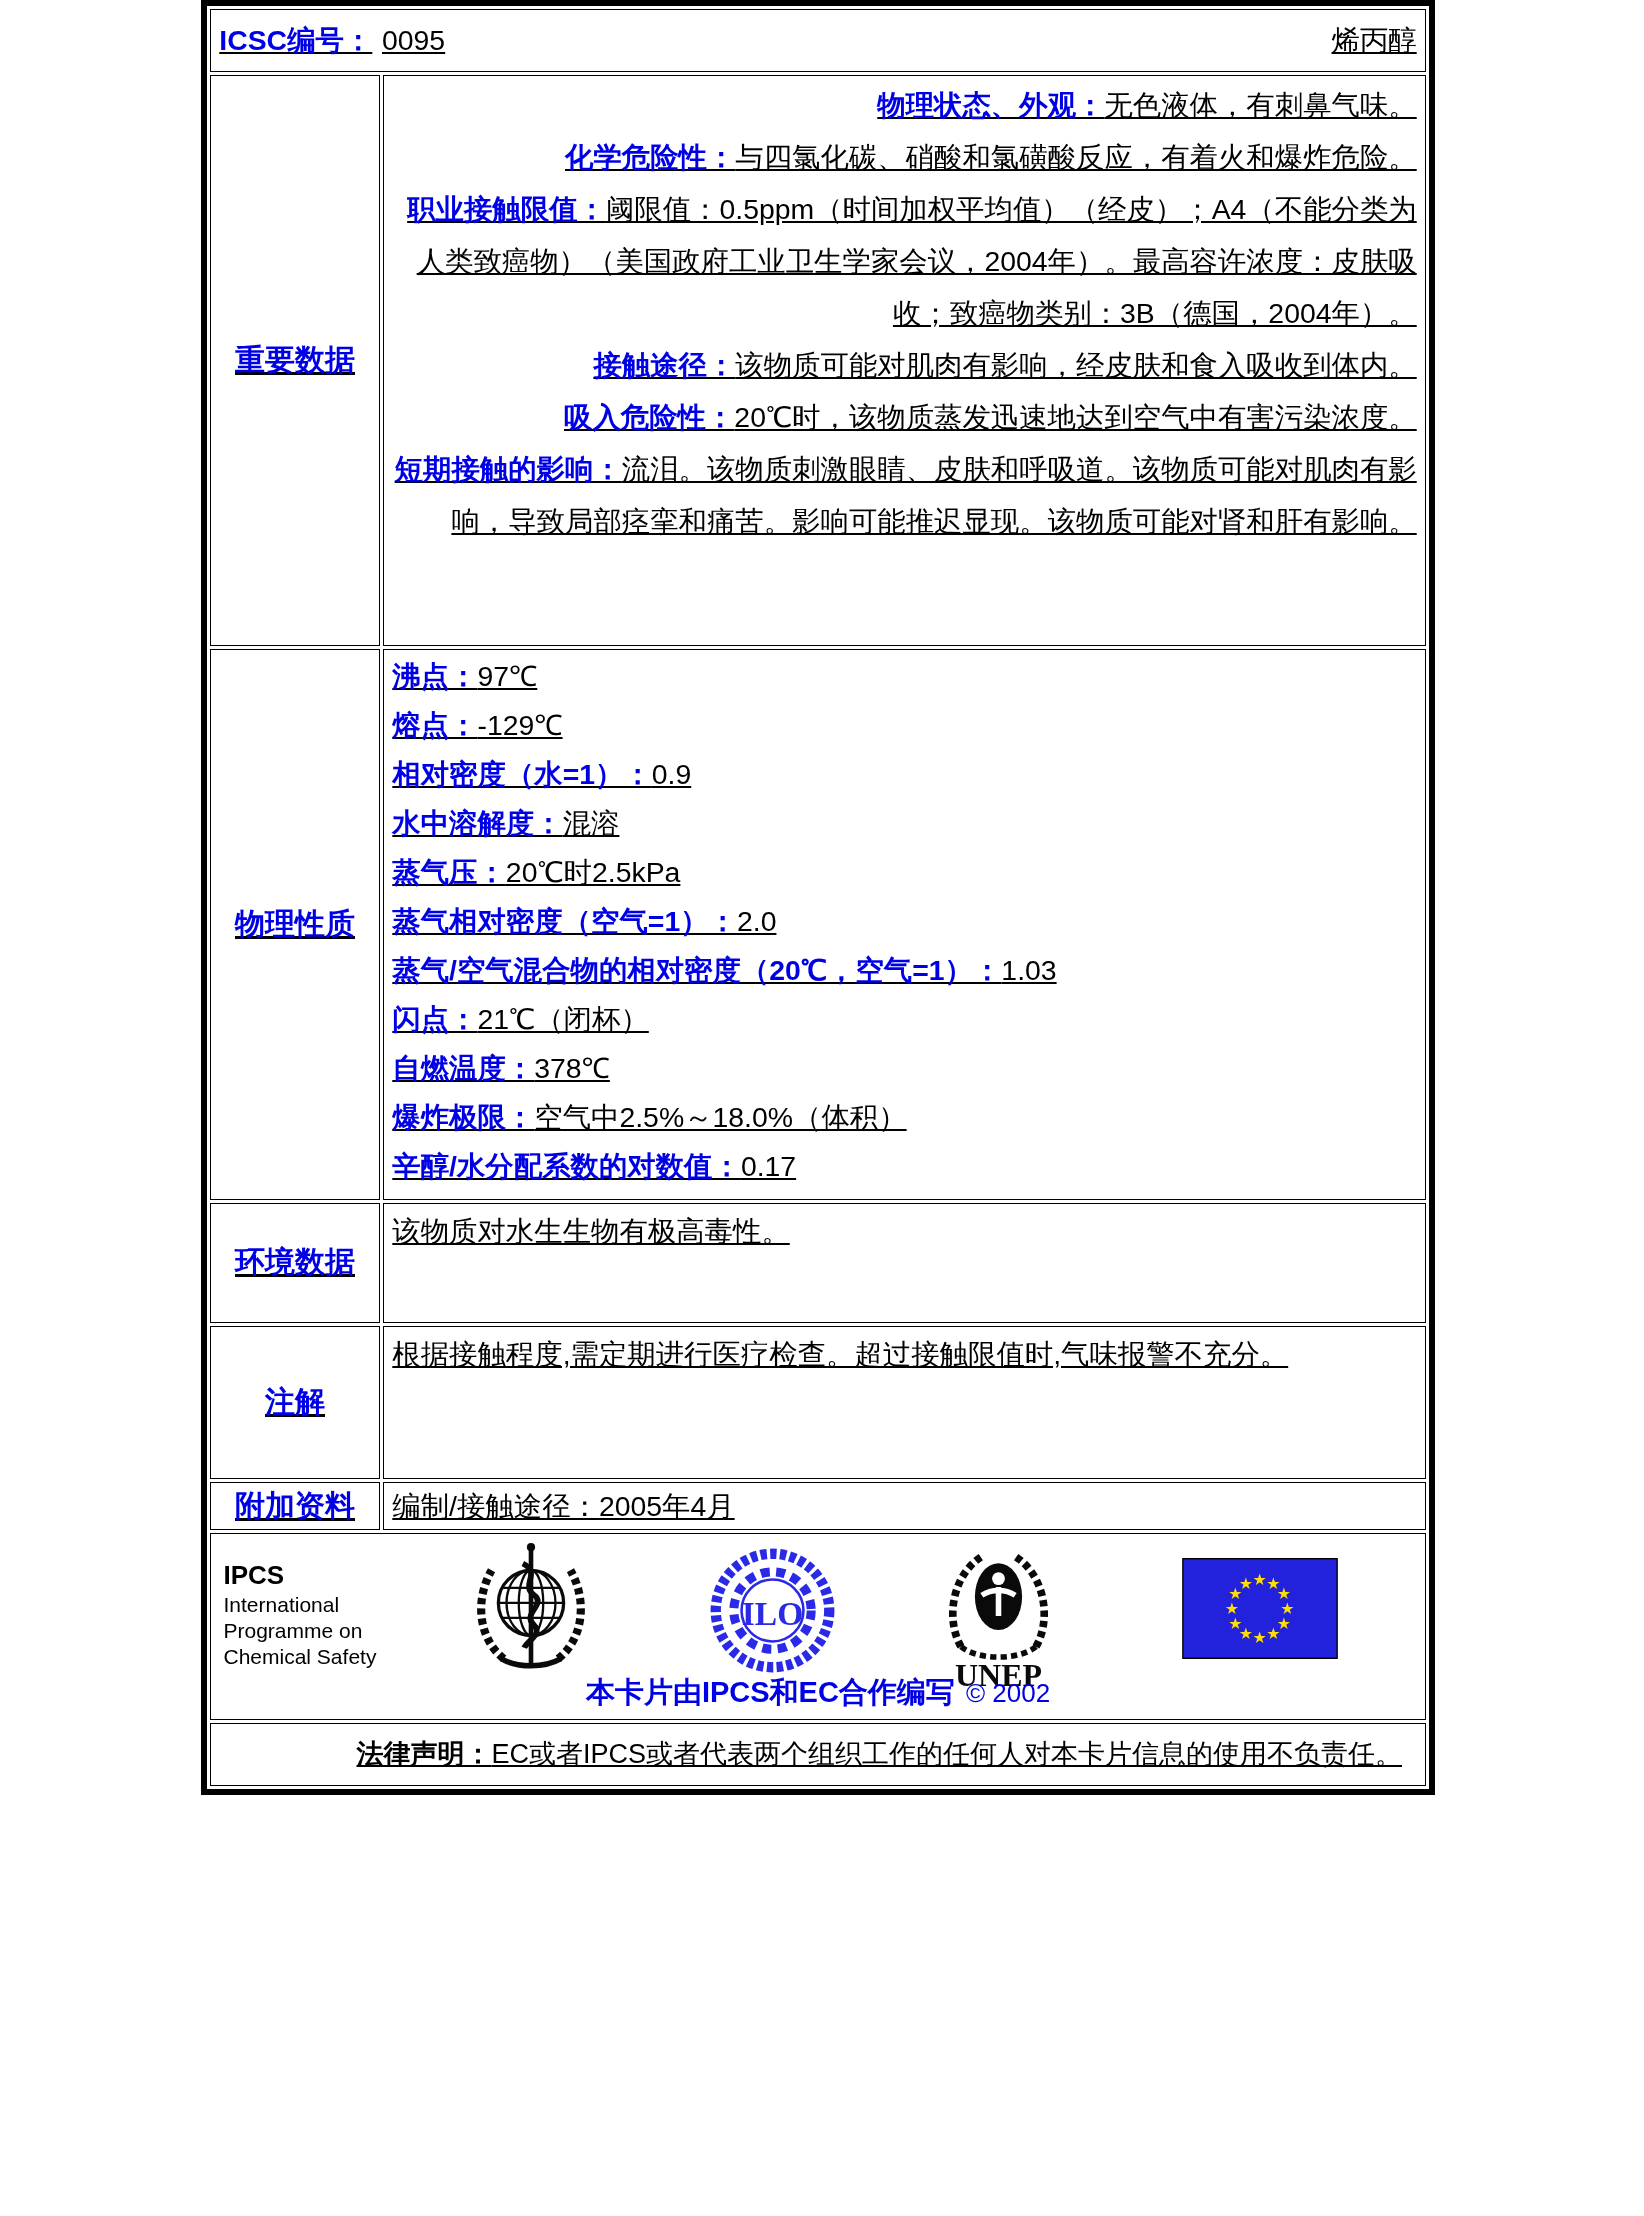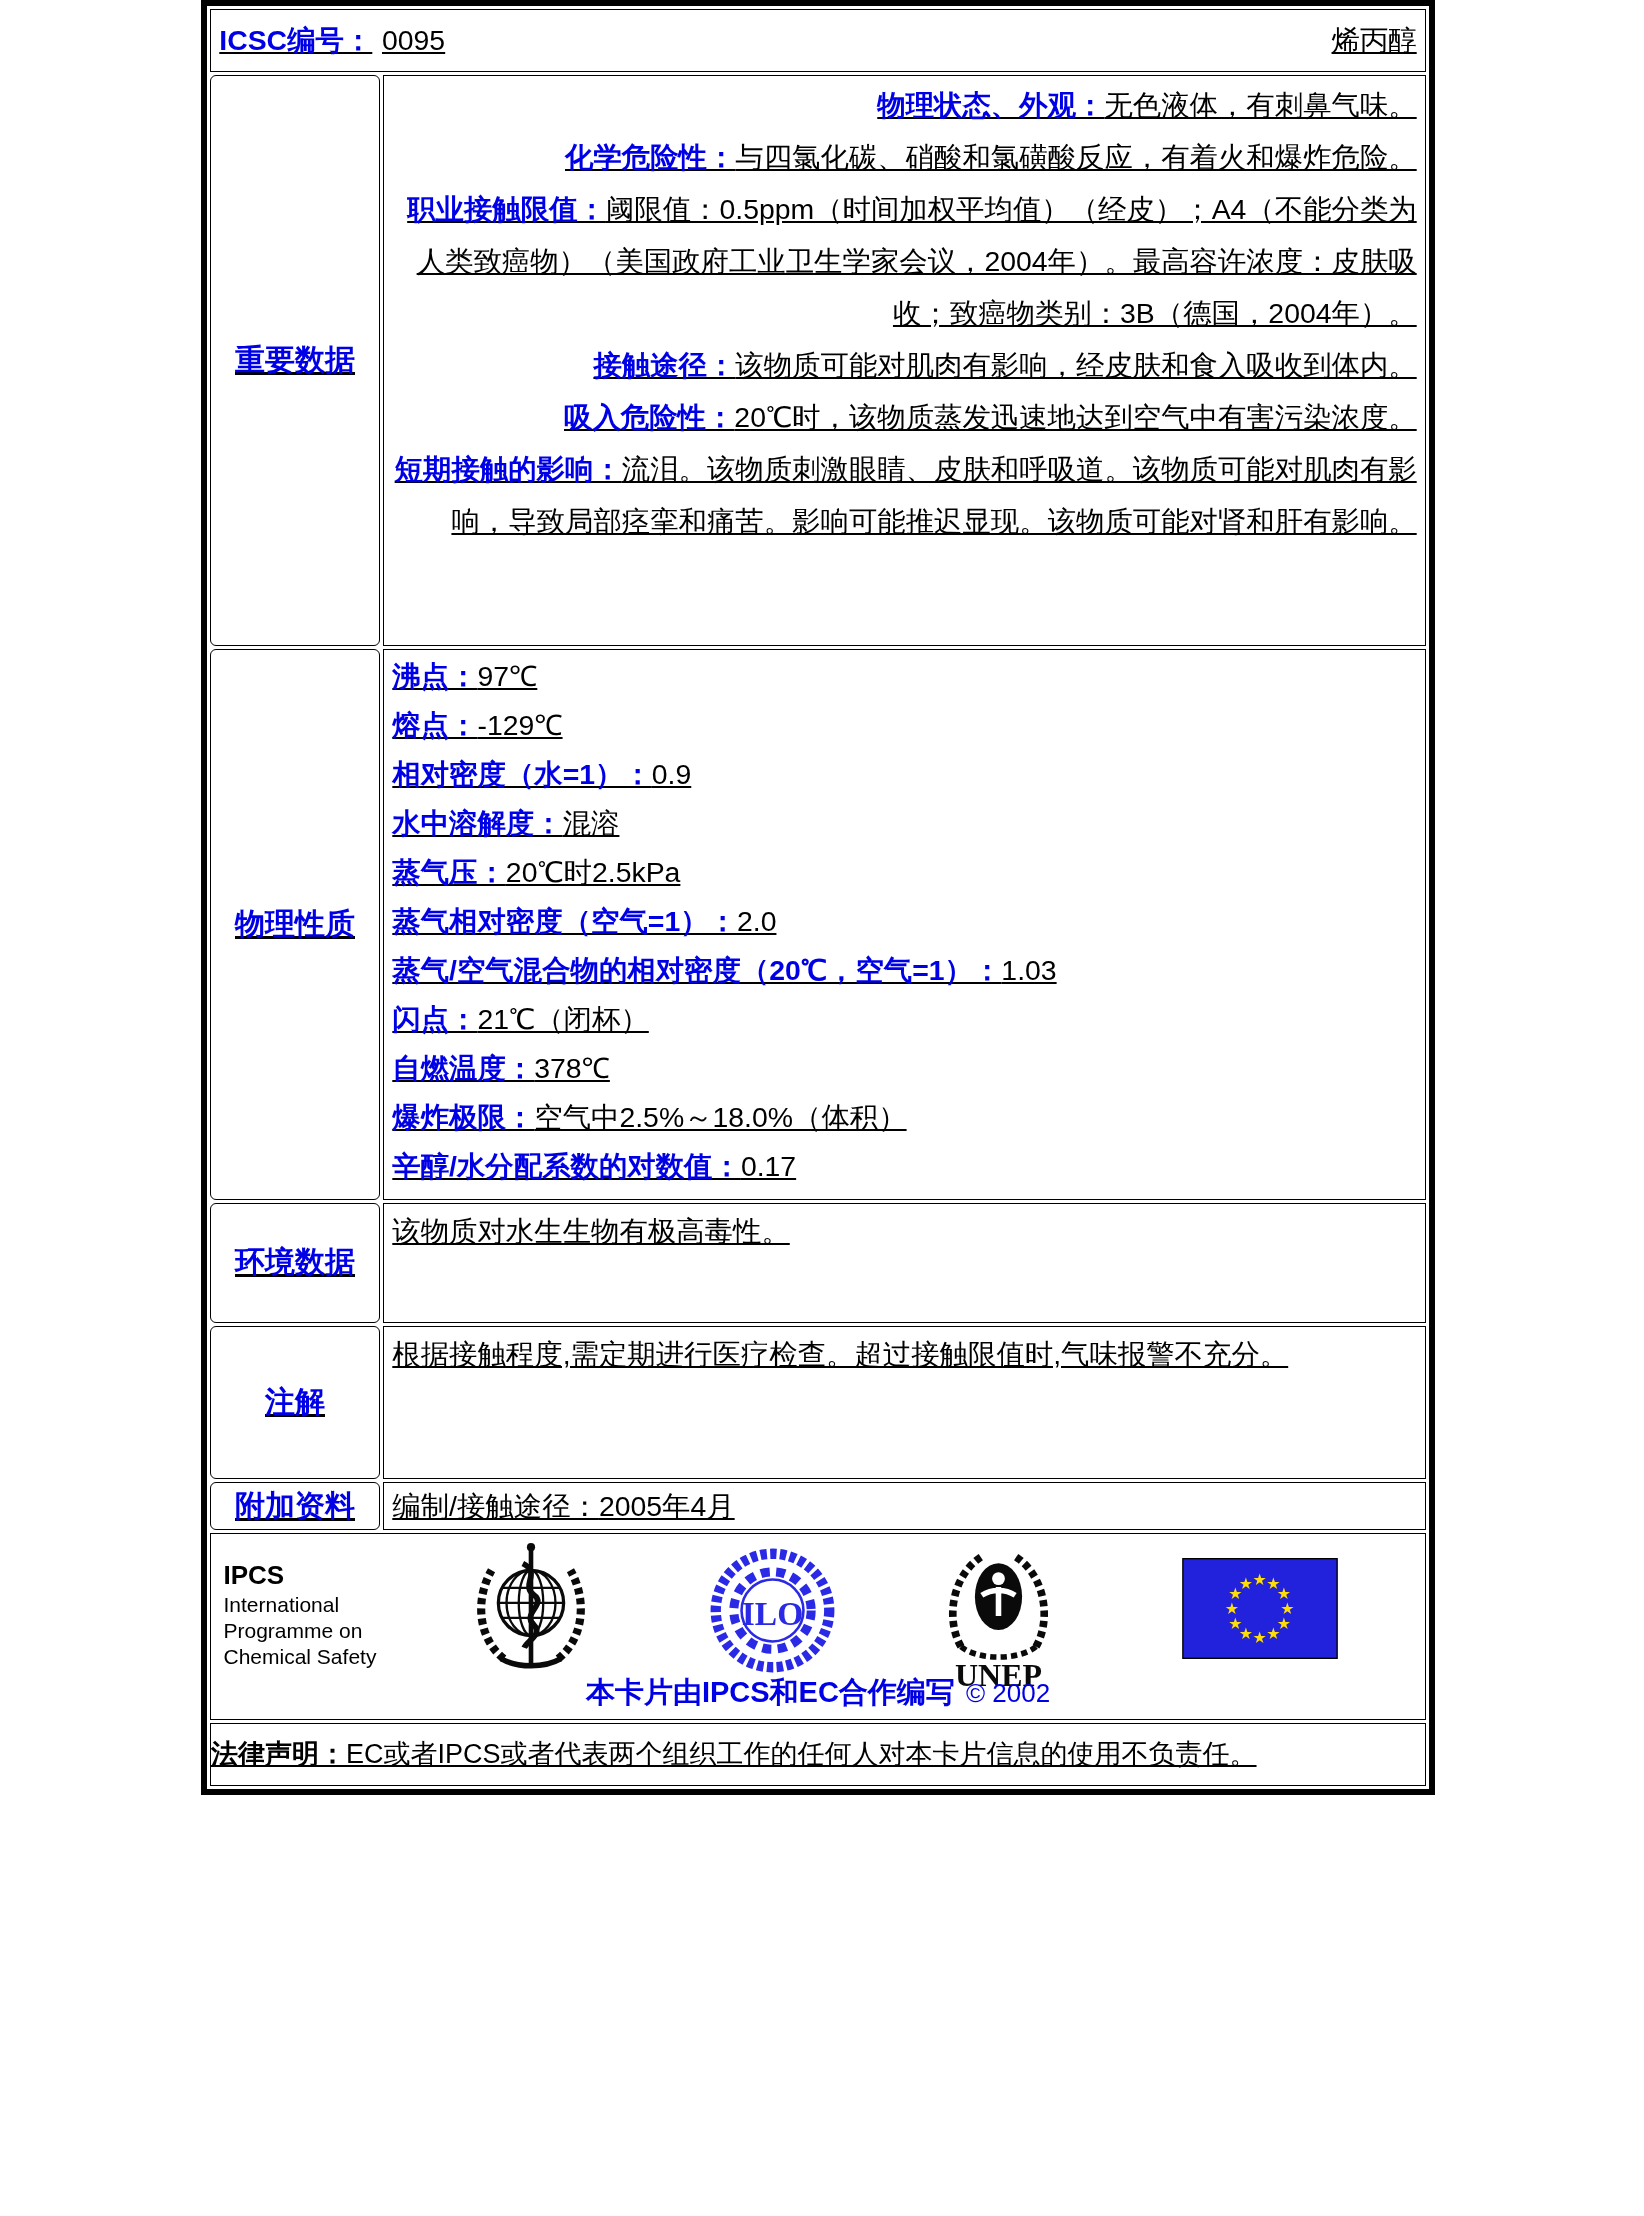--- a/index.html
+++ b/index.html
@@ -19,21 +19,21 @@
     table-layout:fixed;
     width:1234px;margin-left:201px;
     border:6.2px solid #000;
     border-collapse:separate;border-spacing:3.5px;
     background:#fff;
     text-decoration:underline;
   }
   td.cell{border:1.4px solid #000;overflow:hidden;}
   td.label-cell{
     text-align:center;vertical-align:middle;
-    color:#0000e6;font-weight:bold;font-size:30px;border-radius:6px;
+    color:#0000e6;font-weight:bold;font-size:30px;
   }
   td.content-cell{vertical-align:top;padding:2.8px 8.3px;font-size:28.4px;}
   .hdr-cell{
     height:61px;padding:0 8.3px;font-size:28.4px;vertical-align:middle;
   }
   .hdr-flex{display:flex;justify-content:space-between;align-items:center;width:100%;}
   .k{color:#0000e6;font-weight:bold;}
   .v{color:#000;}
   .imp-cell{line-height:52px;height:563px;text-align:right;}
   .phys-cell{line-height:49px;height:544px;padding-top:7px;}
@@ -48,21 +48,21 @@
   .logo{position:absolute;}
   .logo-who{left:252px;top:5.5px;}
   .logo-ilo{left:497px;top:12.5px;}
   .logo-unep{left:725px;top:7px;}
   .logo-eu{left:971px;top:23.6px;}
   .card-caption{
     position:absolute;left:0;bottom:5.5px;width:100%;text-align:center;
   }
   .caption-main{color:#0000e6;font-weight:bold;font-size:29px;}
   .caption-year{color:#0000e6;font-size:26px;margin-left:11px;}
-  .legal-cell{height:61px;vertical-align:middle;padding:0 0;font-size:27px;}
+  .legal-cell{height:61px;vertical-align:middle;padding:0 23px;font-size:27px;text-align:right;}
   .legal-label{font-weight:bold;}
 </style>
 </head>
 <body>
 
 <div>
 
 
   <table class="card">
     <colgroup>

